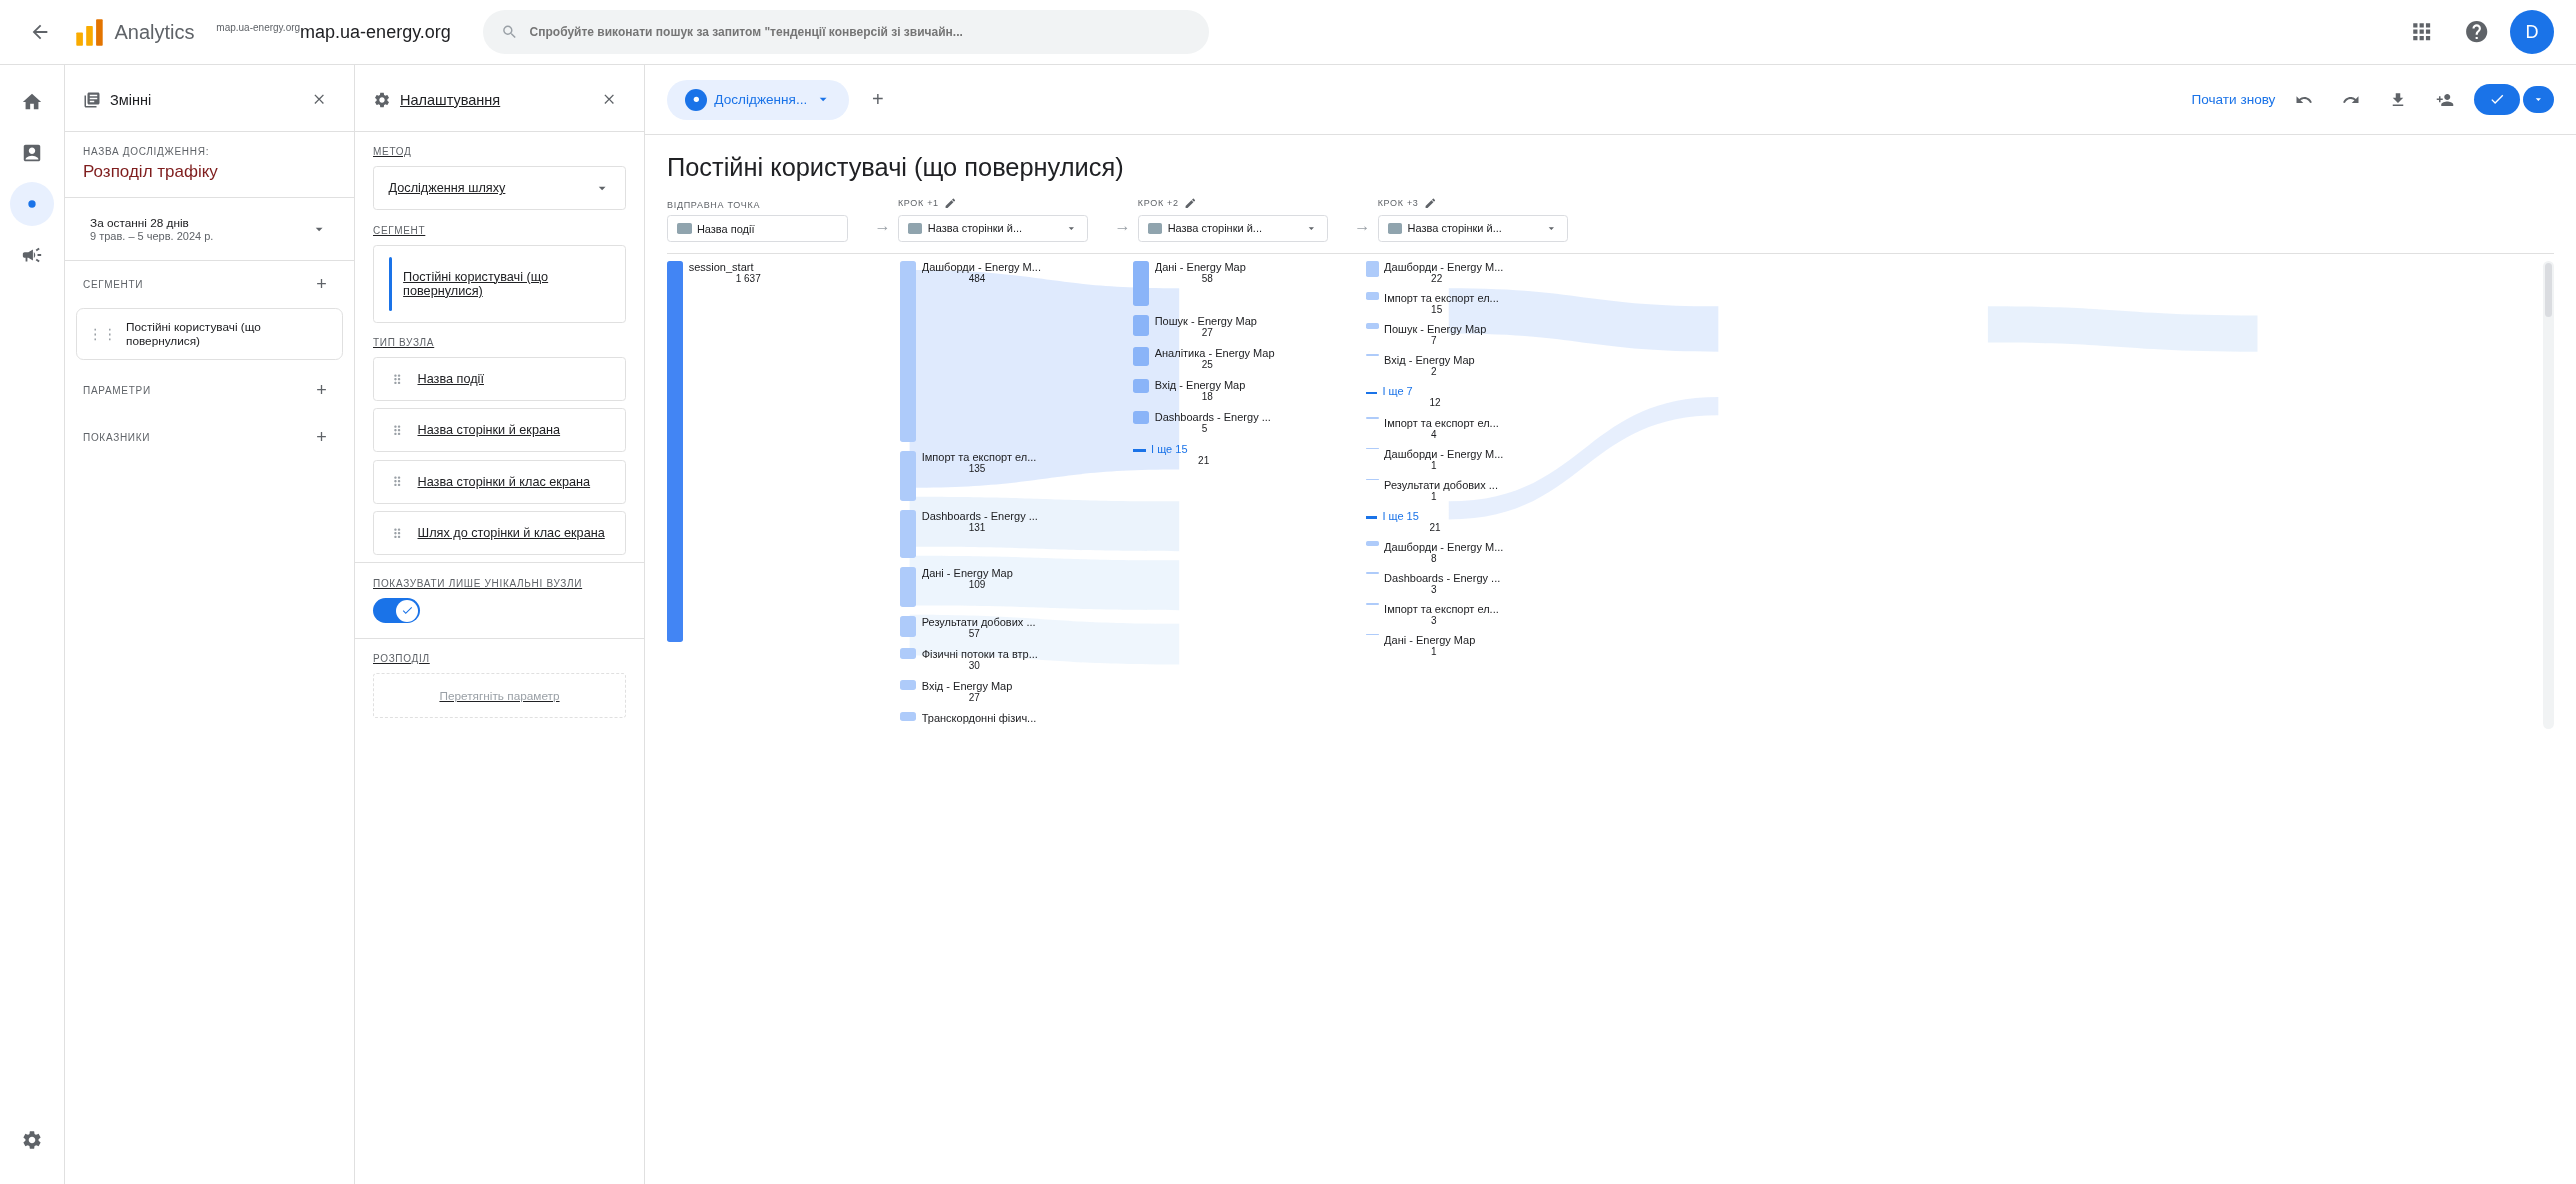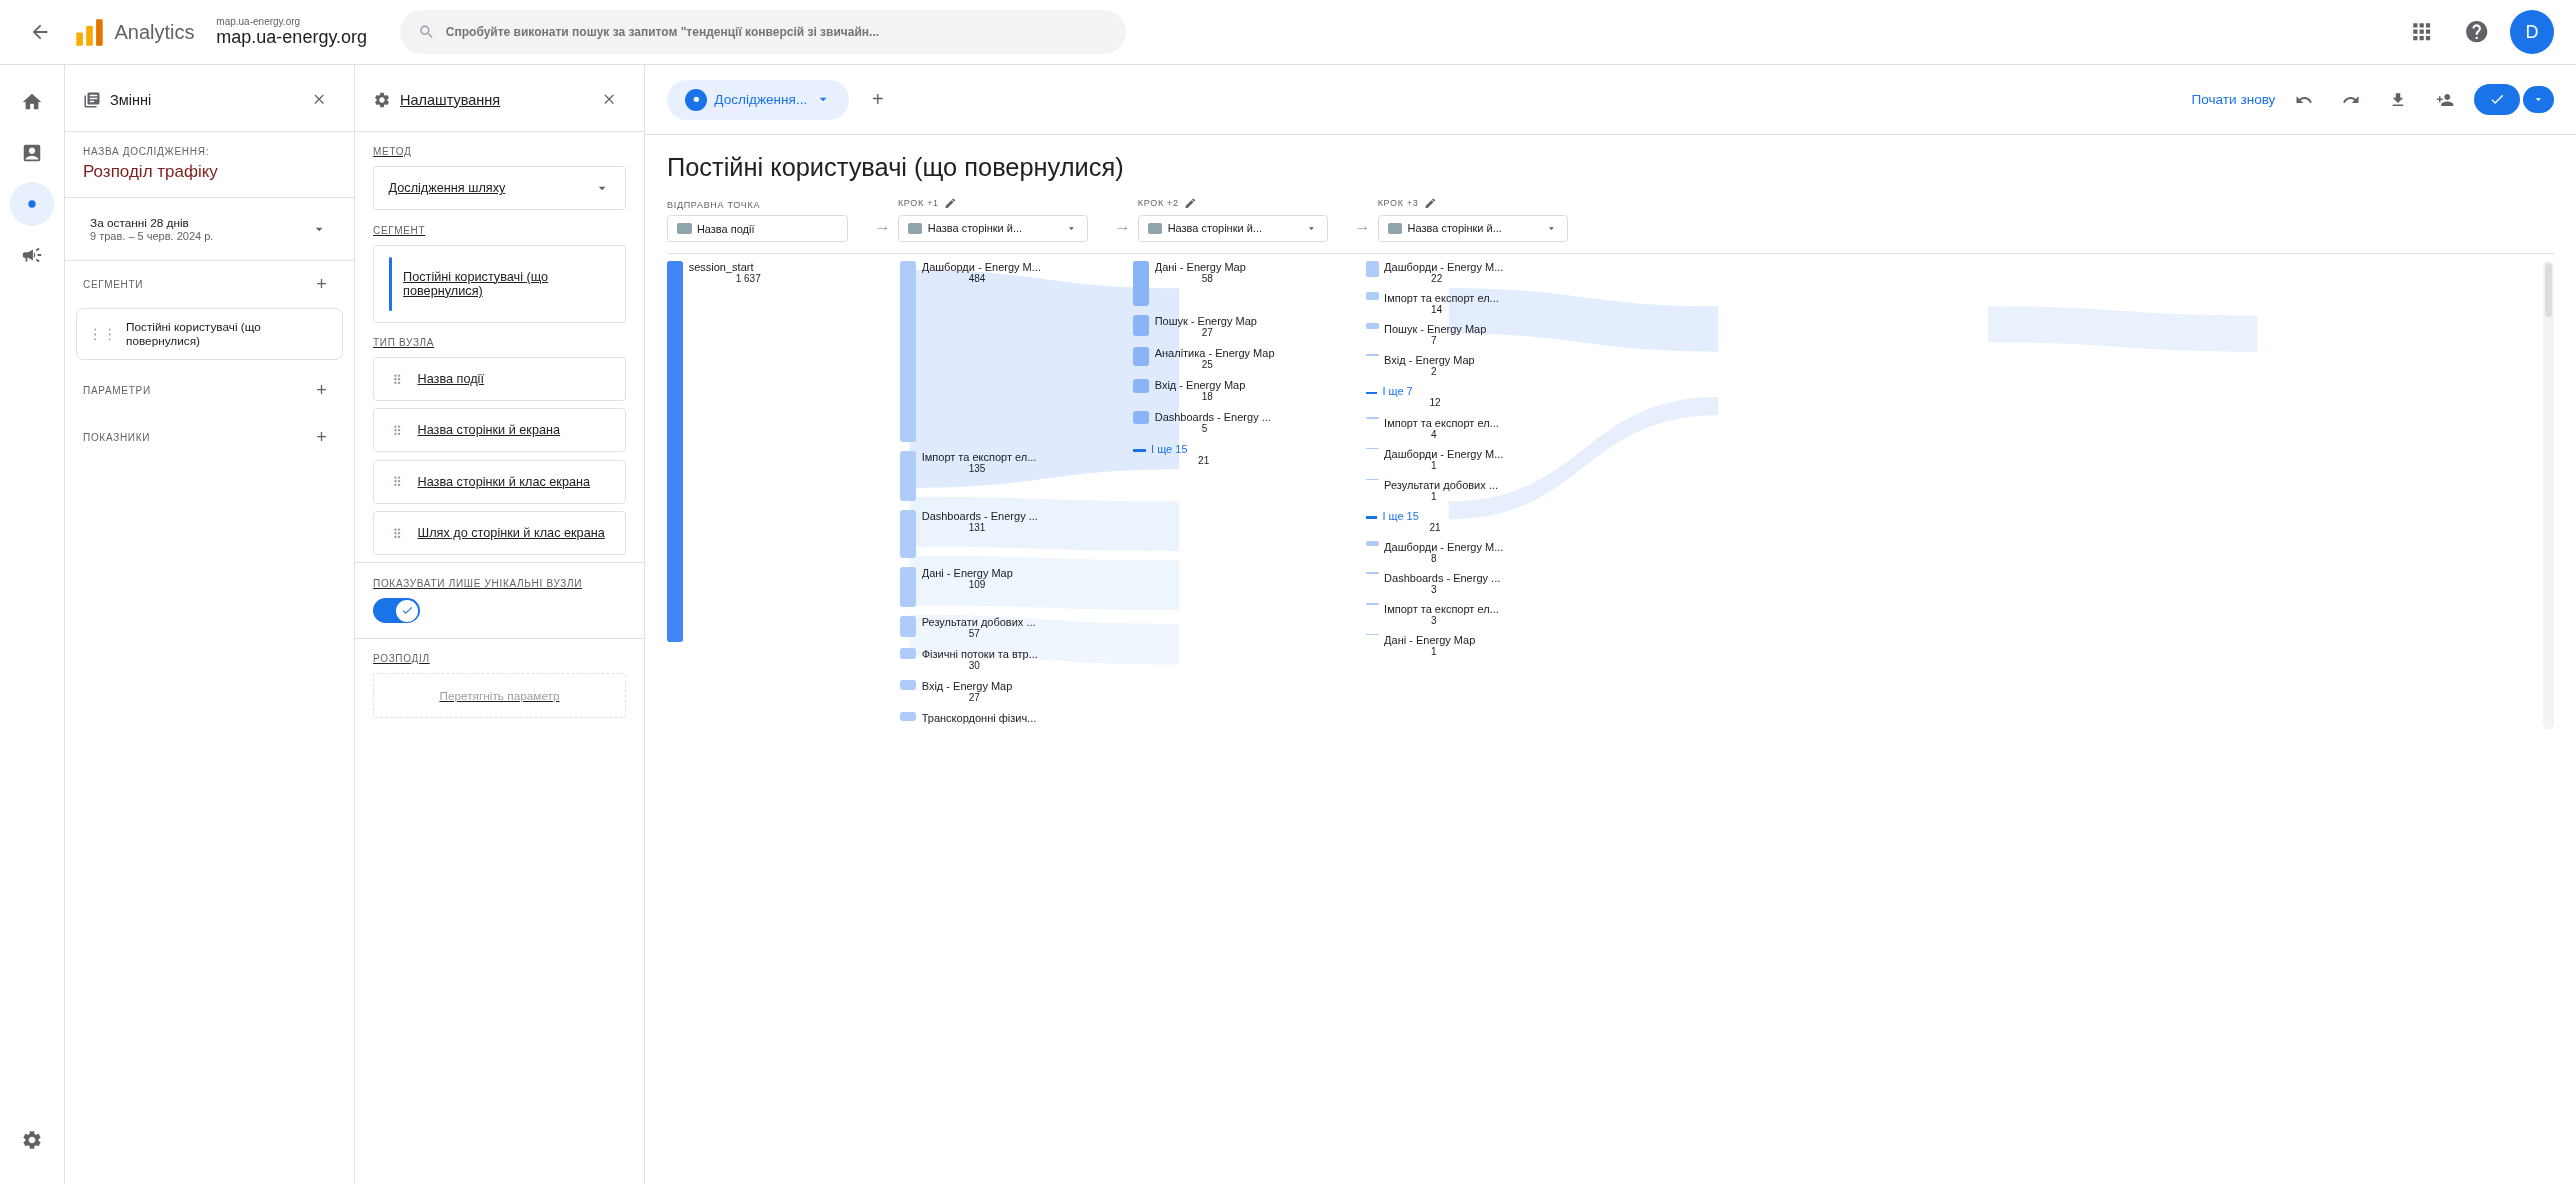--- a/index.html
+++ b/index.html
@@ -8,21 +8,21 @@
     
     .topbar {
       display: flex; align-items: center; height: 65px;
       background: #fff; border-bottom: 0.9px solid #e0e0e0;
       padding: 0 22px; gap: 14.5px; position: fixed; top: 0; left: 0; right: 0; z-index: 100;
     }
     .topbar-back { width: 36px; height: 36px; display: flex; align-items: center; justify-content: center; cursor: pointer; border-radius: 50%; }
     .topbar-logo { display: flex; align-items: center; gap: 9px; }
     .logo-icon { width: 33px; height: 33px; }
     .topbar-title { font-size: 20px; color: #5f6368; font-weight: 400; }
-    .topbar-site { display: flex; flex-direction: column; margin-left: 7.3px; }
+    .topbar-site { display: flex; flex-direction: row; margin-left: 7.3px; }
     .topbar-site-small { font-size: 10px; color: #5f6368; }
     .topbar-site-url { font-size: 18px; color: #202124; font-weight: 500; }
     .search-bar {
       flex: 1; max-width: 726px; height: 44px;
       background: #f1f3f4; border-radius: 22px;
       display: flex; align-items: center; padding: 0 18px; gap: 11px;
       margin: 0 18px;
     }
     .search-bar input { background: transparent; border: none; outline: none; font-size: 12px; color: #c2410c; width: 100%; font-weight: bold; }
     .topbar-actions { display: flex; align-items: center; gap: 11px; margin-left: auto; }
@@ -612,21 +612,21 @@
             <div class="nbar nbar-light" style="width:12.7px;height:16.3px;border-radius:1.8px;"></div>
             <div class="ntxt">
               <span class="ntxt-name">Дашборди - Energy M...</span>
               <span class="ntxt-count">22</span>
             </div>
           </div>
           <div class="node-entry">
             <div class="nbar nbar-light" style="width:12.7px;height:7.3px;border-radius:1.8px;"></div>
             <div class="ntxt">
               <span class="ntxt-name">Імпорт та експорт ел...</span>
-              <span class="ntxt-count">14</span>
+              <span class="ntxt-count">15</span>
             </div>
           </div>
           <div class="node-entry">
             <div class="nbar nbar-light" style="width:12.7px;height:5.4px;border-radius:1.8px;"></div>
             <div class="ntxt">
               <span class="ntxt-name">Пошук - Energy Map</span>
               <span class="ntxt-count">7</span>
             </div>
           </div>
           <div class="node-entry">

